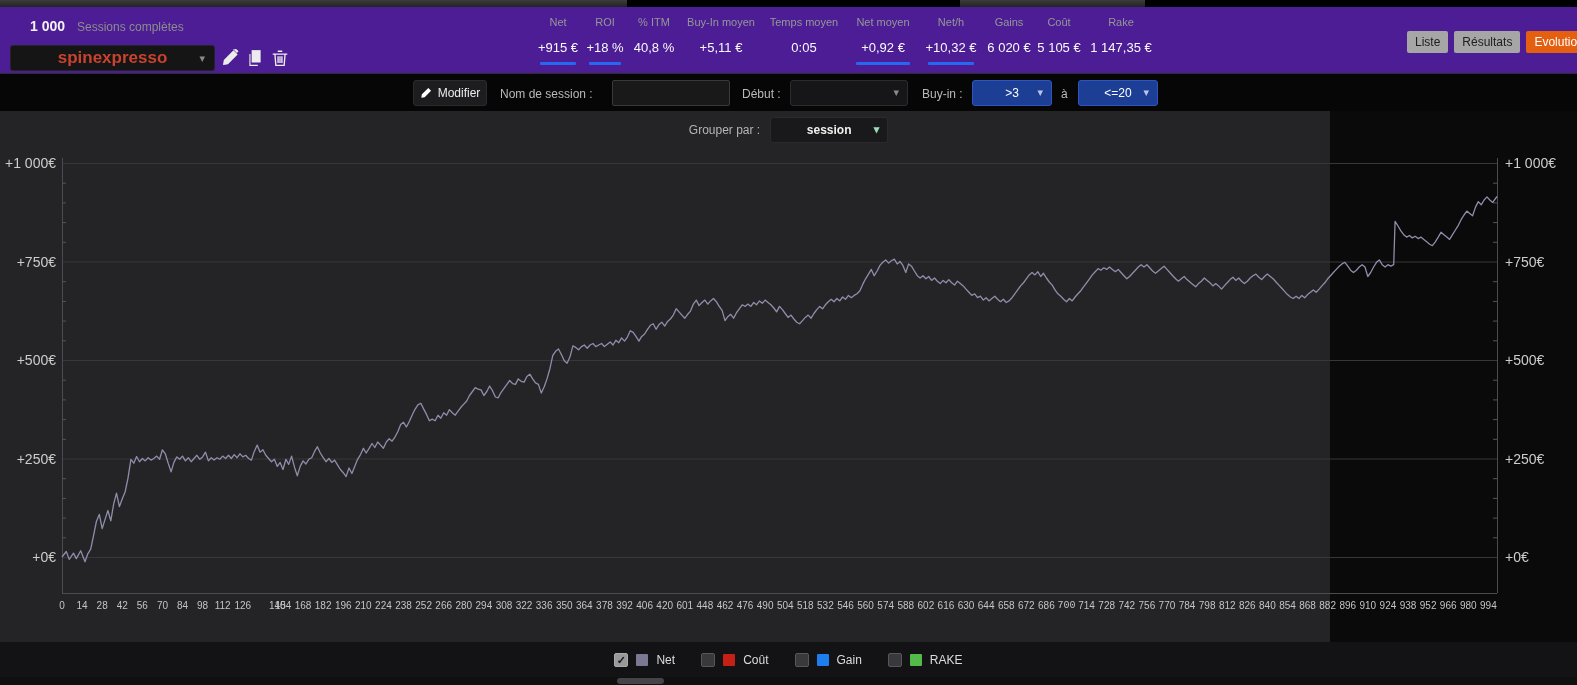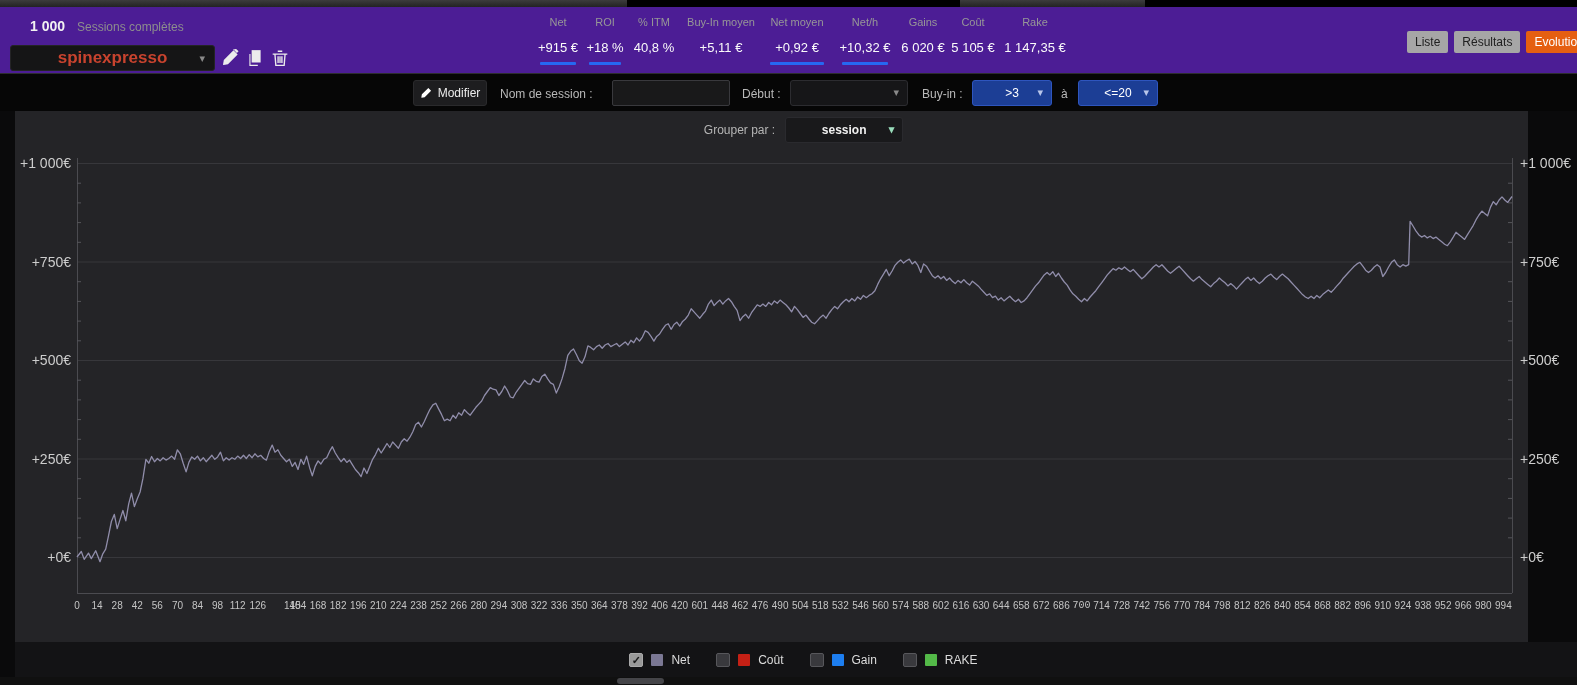--- a/index.html
+++ b/index.html
@@ -46,21 +46,21 @@
     border:1px solid #39393d; border-radius:2px; color:#ddd; font-size:12px; padding:0 6px; outline:none; }
   .dd-dark { position:absolute; top:6px; height:26px; background:#161618; border:1px solid #2c2c30;
     border-radius:3px; color:#ddd; font-size:12px; display:flex; align-items:center; justify-content:center; cursor:pointer; }
   .dd-blue { position:absolute; top:6px; height:26px; background:#1c3e95; border:1px solid #2e55be;
     border-radius:3px; color:#fff; font-size:12px; display:flex; align-items:center; justify-content:center; cursor:pointer; }
   .dd-chev { position:absolute; right:8px; top:5px; font-size:11px; color:#9db; }
   .dd-dark .dd-chev { color:#8a8a8a; }
   .dd-blue .dd-chev { color:#b9c6ea; }
 
   
-  .chart-panel { position:absolute; left:15px; top:111px; width:1513px; height:566px; background:#242427; }
+  .chart-panel { position:absolute; left:0; top:111px; width:1330px; height:566px; background:#242427; }
   .group-row { position:absolute; left:0; top:5px; width:1577px; height:27px;
     display:flex; align-items:center; justify-content:center; gap:10px; }
   .group-label { font-size:12px; color:#b5b5b5; }
   .dd-group { position:relative; width:118px; height:26px; background:#19191b; border:1px solid #2a2a2e;
     border-radius:3px; color:#f0f0f0; font-size:12px; font-weight:700;
     display:flex; align-items:center; justify-content:center; cursor:pointer; }
 
   #chart-svg { position:absolute; left:0; top:39px; }
   .ytick { position:absolute; font-size:14px; color:#cdcdcd; width:56px; white-space:nowrap; }
   .ytick.left { text-align:right; }
@@ -127,20 +127,25 @@
         <div class="stat-bar"></div>
       </div>
       <div class="stat-col" style="width: 54px;">
         <div class="stat-label">% ITM</div>
         <div class="stat-value">40,8 %</div>
         <div class="stat-bar off"></div>
       </div>
       <div class="stat-col" style="width: 80px;">
         <div class="stat-label">Buy-In moyen</div>
         <div class="stat-value">+5,11 €</div>
+        <div class="stat-bar off"></div>
+      </div>
+      <div class="stat-col" style="width: 86px;">
+        <div class="stat-label">Temps moyen</div>
+        <div class="stat-value">0:05</div>
         <div class="stat-bar off"></div>
       </div>
       <div class="stat-col" style="width: 72px;">
         <div class="stat-label">Net moyen</div>
         <div class="stat-value">+0,92 €</div>
         <div class="stat-bar"></div>
       </div>
       <div class="stat-col" style="width: 64px;">
         <div class="stat-label">Net/h</div>
         <div class="stat-value">+10,32 €</div>

